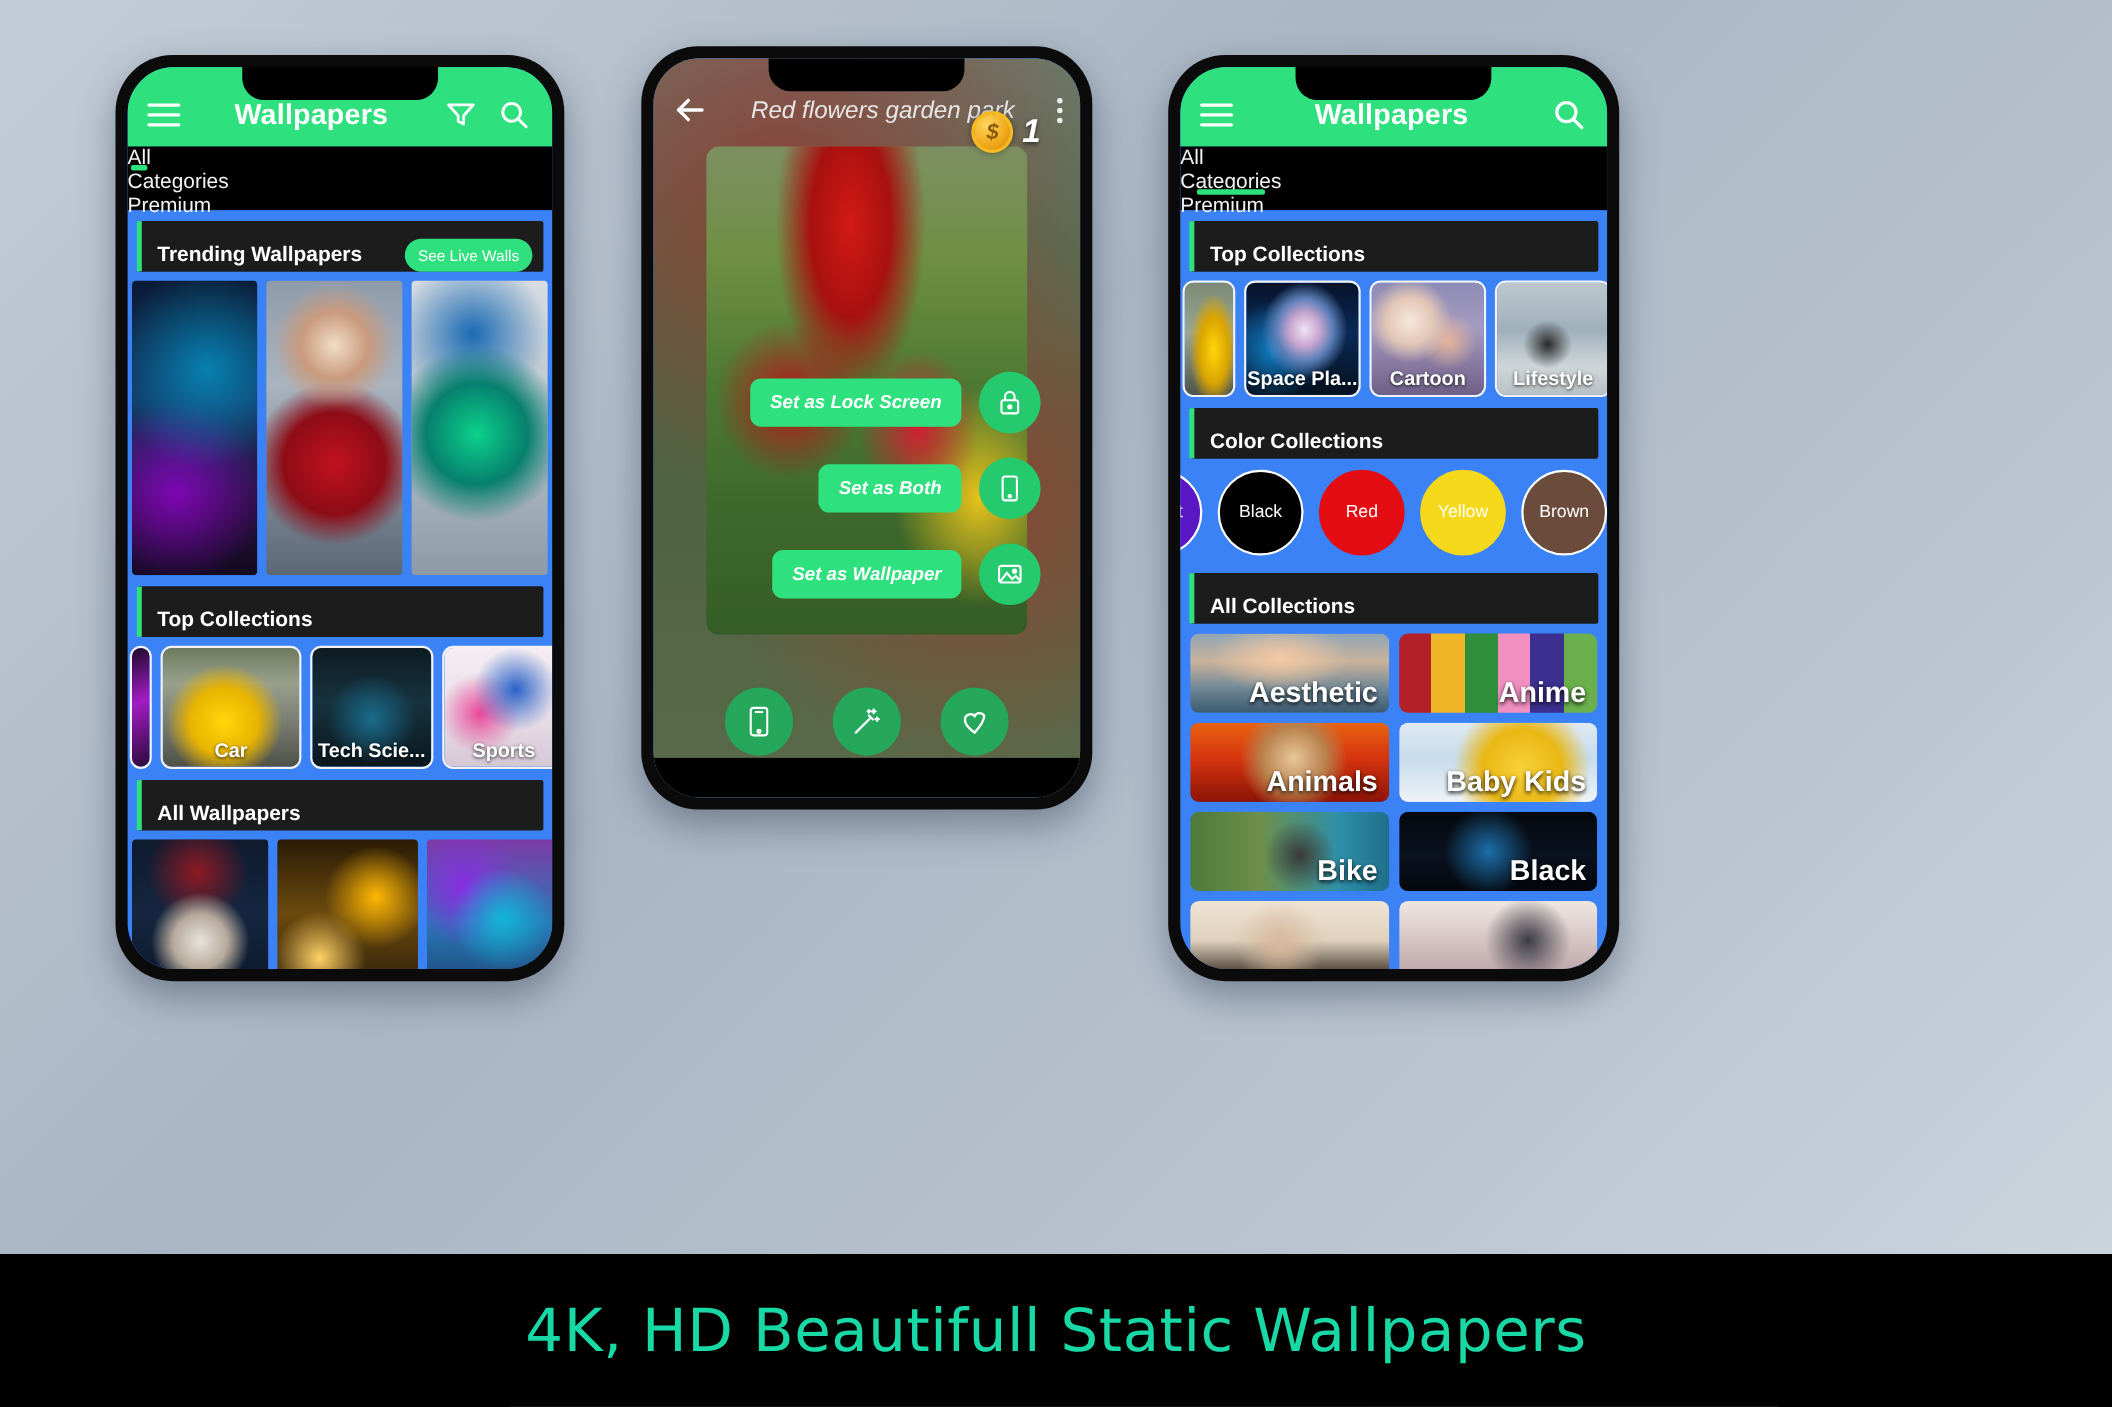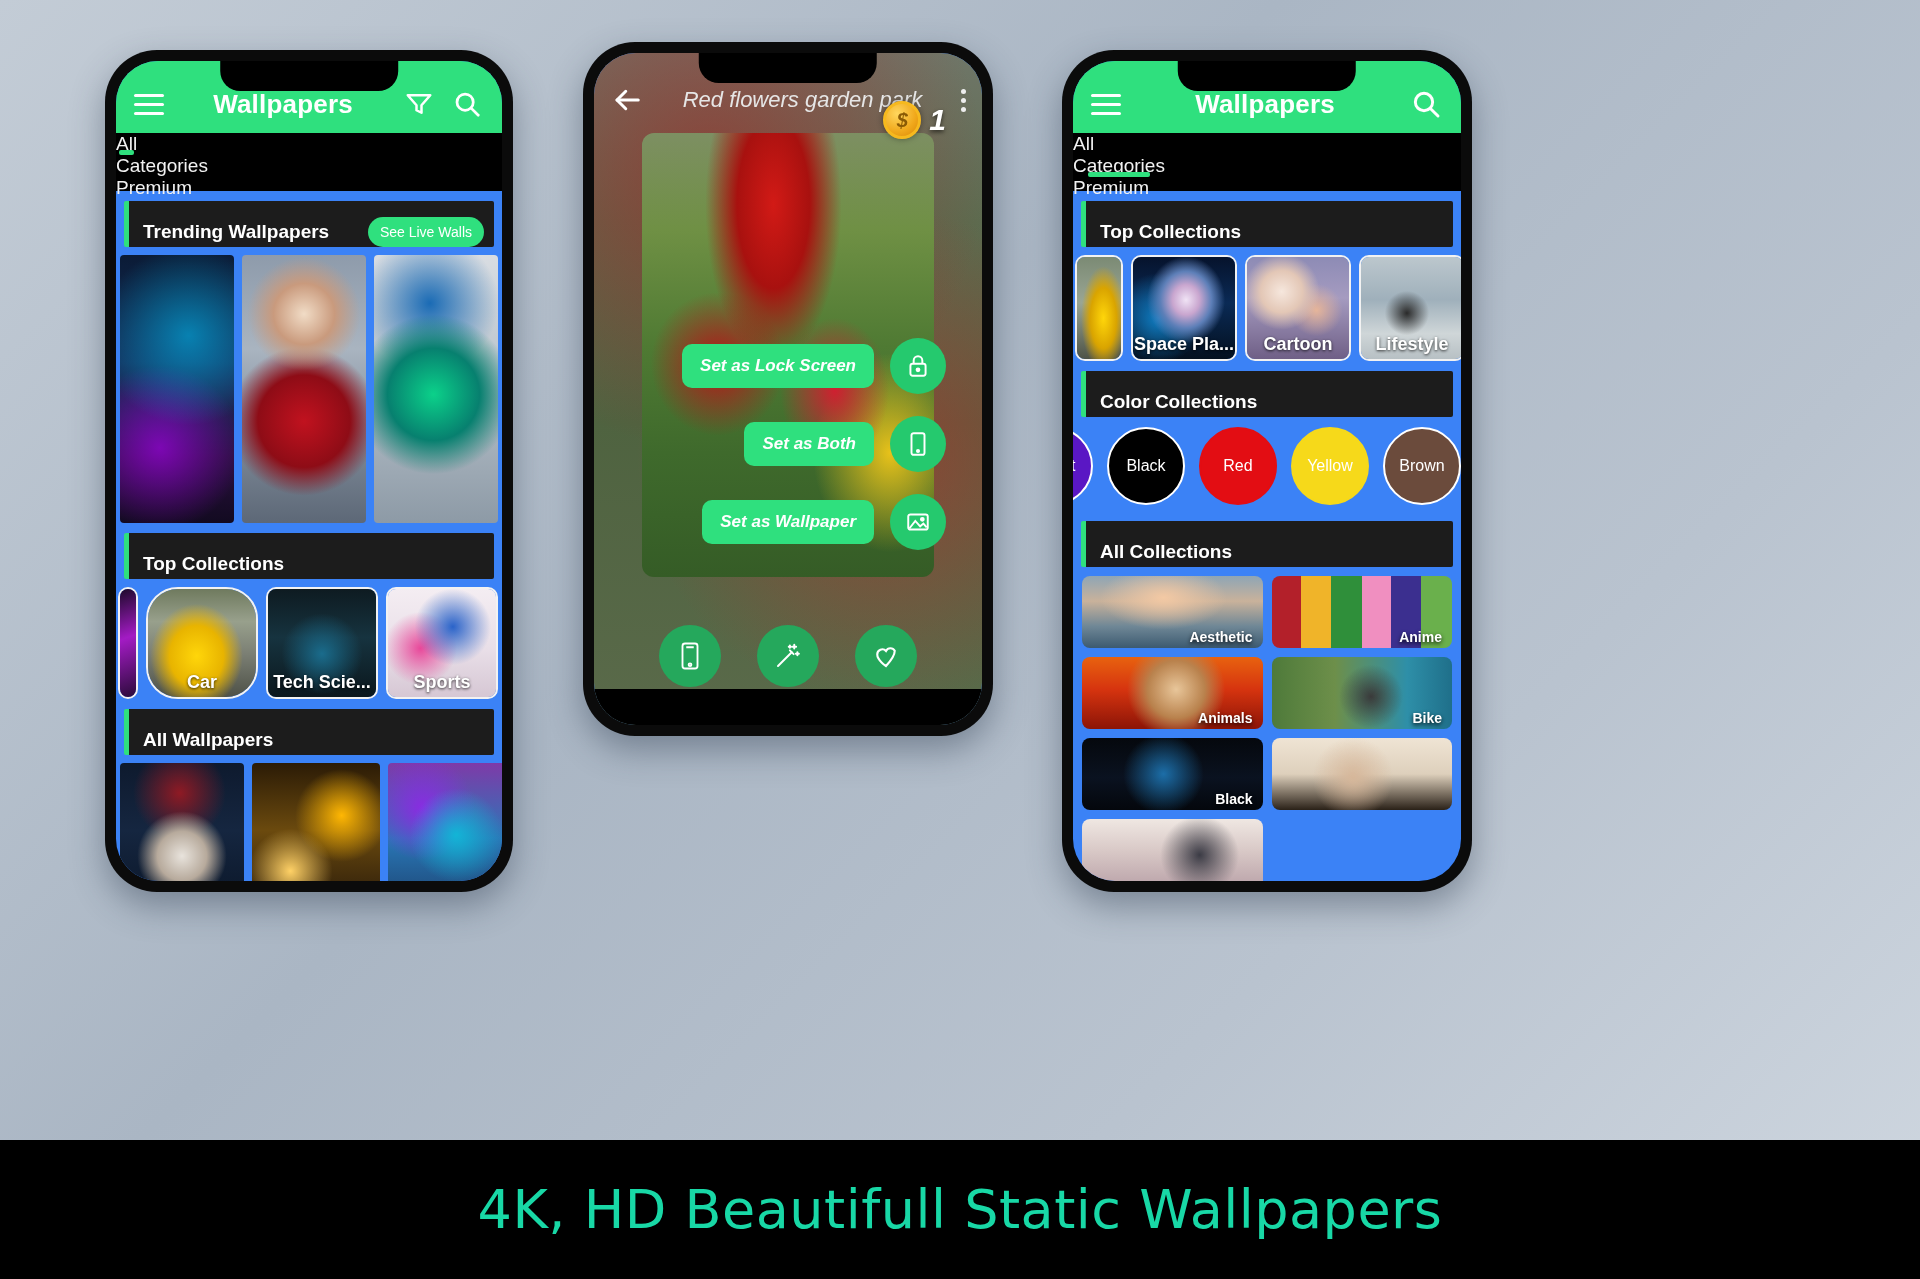--- a/index.html
+++ b/index.html
@@ -127,21 +127,21 @@
   }
 
   
   .grid { display: grid; grid-template-columns: 1fr 1fr; gap: 9px; padding: 9px 9px 0 9px; }
   .gcard {
     position: relative; height: 72px; border-radius: 8px; overflow: hidden;
     cursor: pointer;
   }
   .gcard .cap {
     position: absolute; right: 10px; bottom: 3px; color: #fff;
-    font-size: 14px; font-weight: 700; text-shadow: 0 2px 4px rgba(0,0,0,.9); text-align: center;
+    font-size: 26px; font-weight: 700; text-shadow: 0 2px 4px rgba(0,0,0,.9); text-align: center;
   }
 
   
   .detail {
     position: absolute; inset: 0;
     background:
       radial-gradient(circle at 30% 18%, rgba(170,30,30,.55), transparent 45%),
       radial-gradient(circle at 75% 60%, rgba(200,40,40,.5), transparent 50%),
       linear-gradient(180deg,#6f7668 0%, #5d6b4f 25%, #4f6340 55%, #5a6a4a 100%);
   }
@@ -273,21 +273,21 @@
 
     <div class="section">
       <div class="label">Top Collections</div>
     </div>
 
     <div class="rail" style="padding-left:2px;">
       <div class="card" style="width:20px;height:112px;">
         <div class="im" style="background:linear-gradient(160deg,#1d0a2a,#a31bc4 45%,#2b0b3a);"></div>
         <div class="cap"></div>
       </div>
-      <div class="card" style="width:112px;height:112px;border-radius:32px;">
+      <div class="card" style="width:128px;height:112px;">
         <div class="im" style="background:
           radial-gradient(ellipse at 45% 62%, #ffd60a 0%, #e8b400 32%, rgba(232,180,0,0) 55%),
           linear-gradient(180deg,#6f7a5e 0%,#98a08c 30%,#7b7f74 60%,#4e5147 100%);"></div>
         <div class="cap">Car</div>
       </div>
       <div class="card" style="width:112px;height:112px;">
         <div class="im" style="background:
           radial-gradient(circle at 50% 60%, #1a6c8c 0%, rgba(26,108,140,0) 48%),
           linear-gradient(180deg,#0e1b21 0%,#16333f 45%,#0b171d 100%);"></div>
         <div class="cap">Tech Scie...</div>
@@ -510,20 +510,25 @@
       </div>
       <div class="gcard" style="background: linear-gradient(90deg,#b3202a 0%,#b3202a 16%,#f0b429 16%,#f0b429 33%,#2f8f3a 33%,#2f8f3a 50%,#f08fc0 50%,#f08fc0 66%,#3b2f8f 66%,#3b2f8f 83%,#6ab04c 83%,#6ab04c 100%);">
         <div class="cap">Anime</div>
       </div>
       <div class="gcard" style="background:
              radial-gradient(circle at 52% 45%, #e8c69a 0%, #b9824d 28%, rgba(185,130,77,0) 48%),
              linear-gradient(180deg,#e8620f 0%,#d6340f 45%,#8c1407 100%);">
         <div class="cap">Animals</div>
       </div>
       <div class="gcard" style="background:
+             radial-gradient(circle at 62% 58%, #f7d13a 0%, #e9b713 30%, rgba(233,183,19,0) 52%),
+             linear-gradient(180deg,#dfe9f2 0%,#c7dbeb 45%,#eef3f7 100%);">
+        <div class="cap">Baby Kids</div>
+      </div>
+      <div class="gcard" style="background:
              radial-gradient(circle at 55% 55%, #3a3a3a 0%, rgba(58,58,58,0) 30%),
              linear-gradient(90deg,#4e7a3a 0%,#6d8f4a 35%,#2e8fa8 75%,#1f6f8a 100%);">
         <div class="cap">Bike</div>
       </div>
       <div class="gcard" style="background:
              radial-gradient(circle at 45% 50%, #1c6ea8 0%, rgba(28,110,168,0) 38%),
              linear-gradient(180deg,#05080d 0%,#0a1220 55%,#04070c 100%);">
         <div class="cap">Black</div>
       </div>
       <div class="gcard" style="background:

